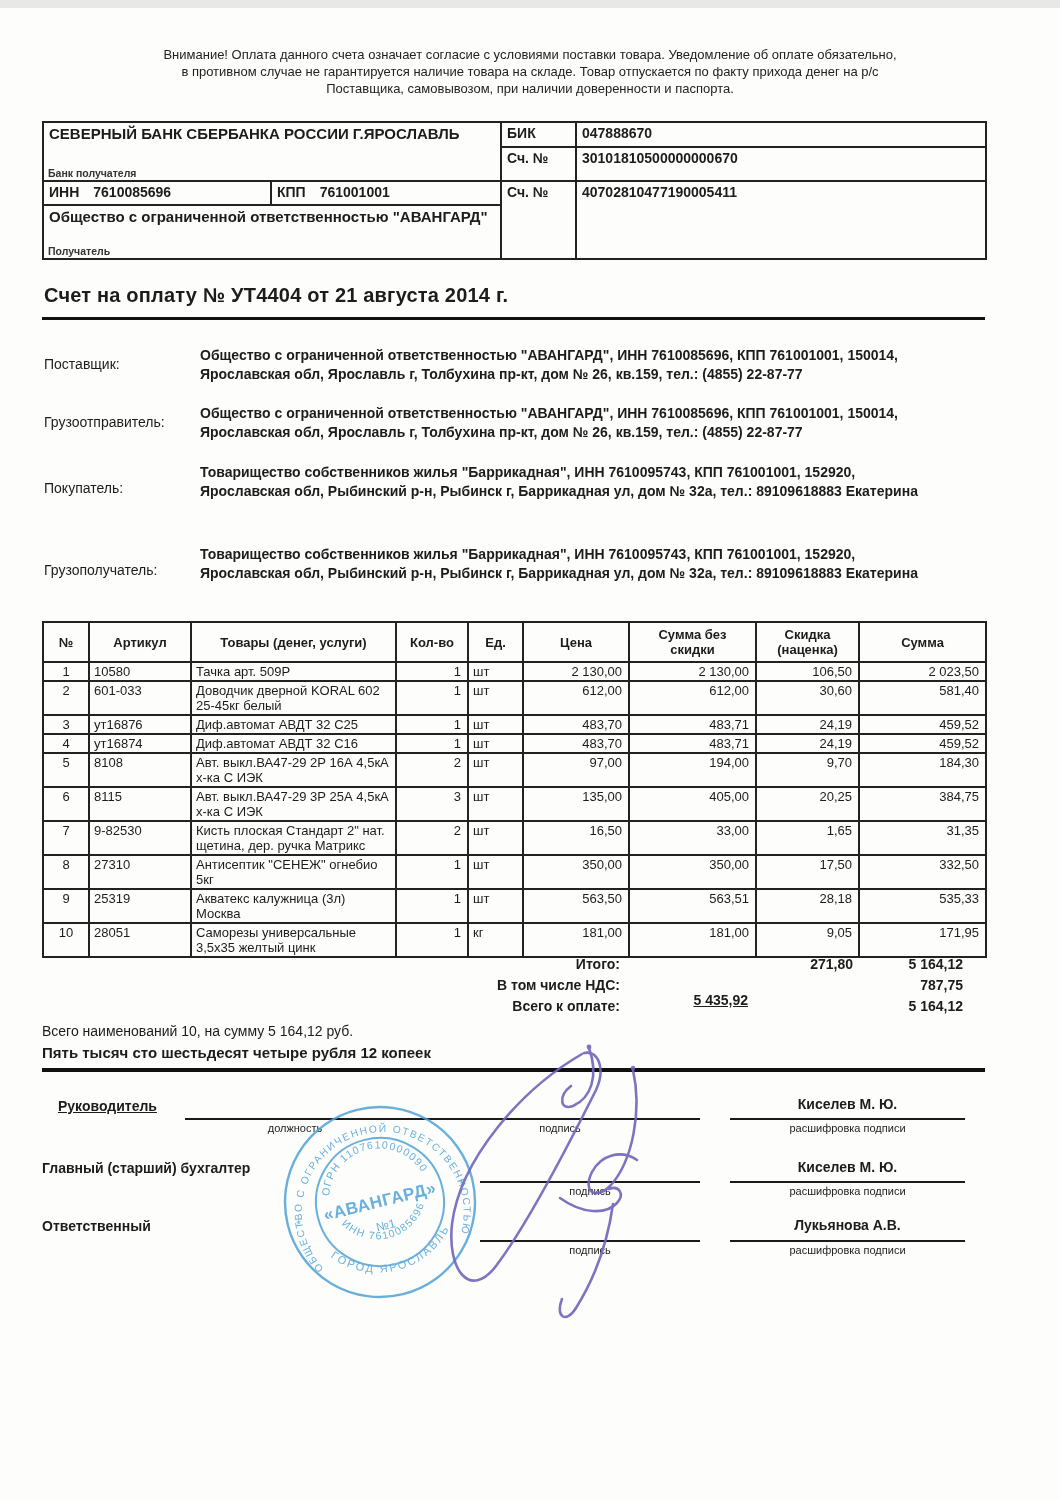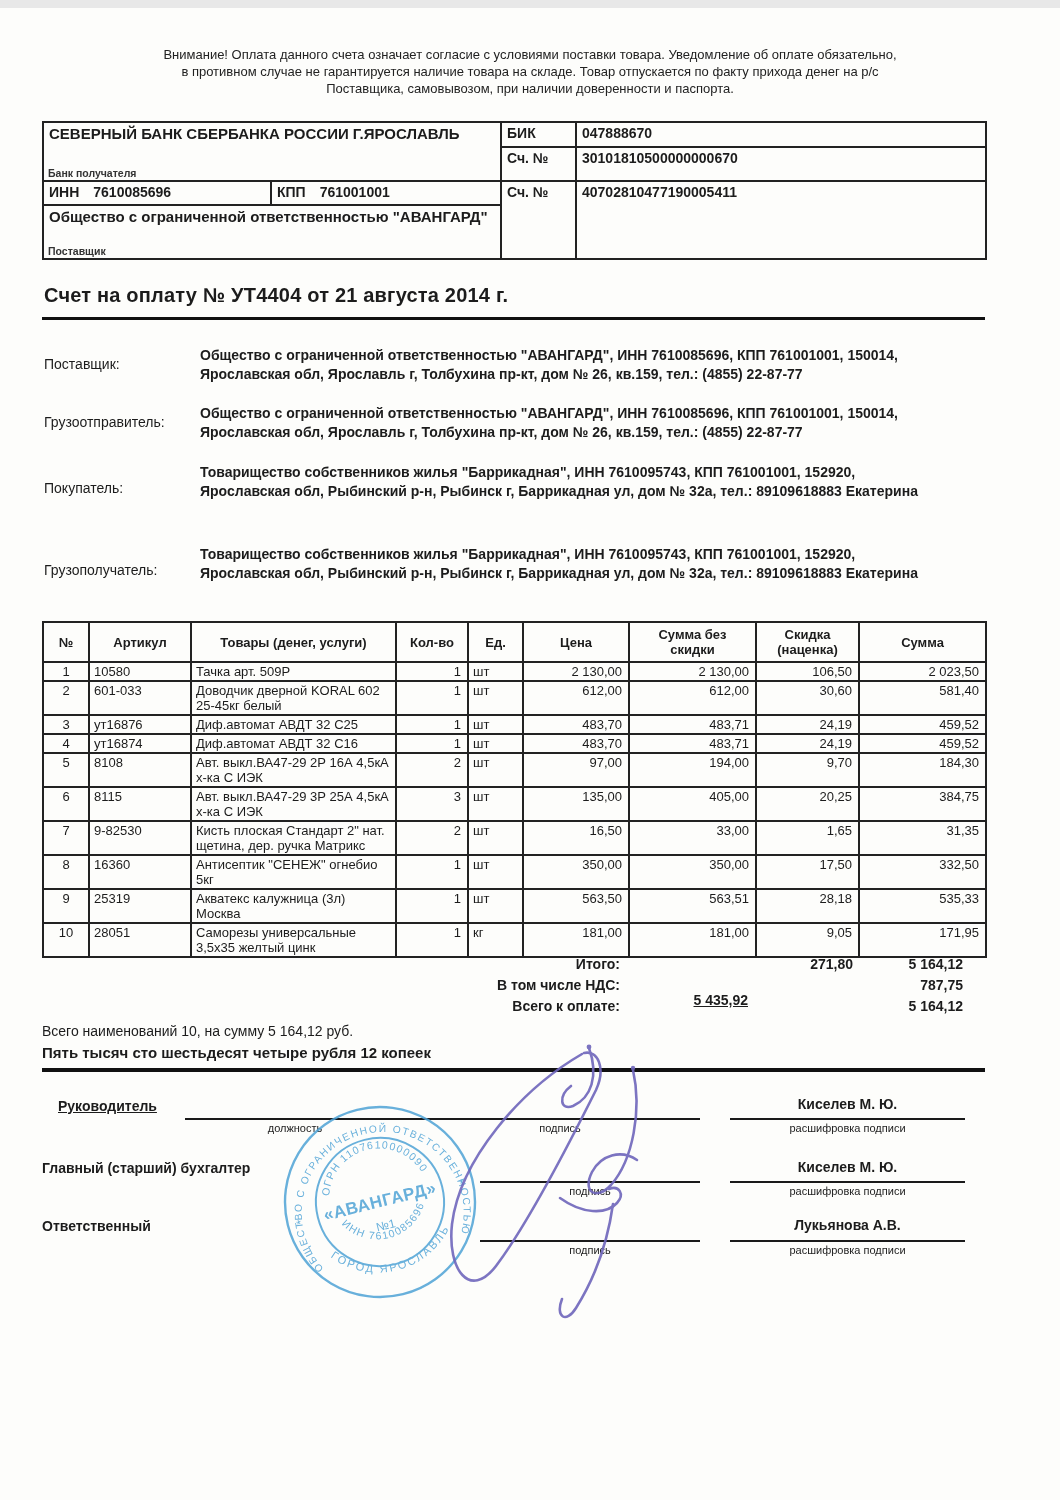--- a/index.html
+++ b/index.html
@@ -93,21 +93,21 @@
       </td>
       <td class="innkpp">
         <span>КПП</span><span class="v">761001001</span>
       </td>
       <td rowspan="2" class="req-label" style="vertical-align:top">Сч. №</td>
       <td rowspan="2" class="req-value" style="vertical-align:top">40702810477190005411</td>
     </tr>
     <tr style="height:54px">
       <td colspan="2" class="recipient-cell">
         <span class="bank-big">Общество с ограниченной ответственностью "АВАНГАРД"</span>
-        <span class="cell-sublabel">Поставщик</span>
+        <span class="cell-sublabel">Получатель</span>
       </td>
     </tr>
   </tbody>
     </table>
 
   <div class="abs doc-title" style="top:276px; left:44px;">Счет на оплату № УТ4404 от 21 августа 2014 г.</div>
   <div class="abs thick-rule" style="top:309px; left:42px; width:943px;"></div>
 
   <div class="abs party-label" style="top:348px; left:44px;">Поставщик:</div>
   <div class="abs party-value" style="top:338px; left:200px;">Общество с ограниченной ответственностью "АВАНГАРД", ИНН 7610085696, КПП 761001001, 150014, Ярославская обл, Ярославль г, Толбухина пр-кт, дом № 26, кв.159, тел.: (4855) 22-87-77</div>
@@ -217,21 +217,21 @@
           <td>Кисть плоская Стандарт 2" нат. щетина, дер. ручка Матрикс</td>
           <td class="r">2</td>
           <td>шт</td>
           <td class="r">16,50</td>
           <td class="r">33,00</td>
           <td class="r">1,65</td>
           <td class="r">31,35</td>
     </tr>
     <tr>
       <td class="c">8</td>
-          <td>16360</td>
+          <td>27310</td>
           <td>Антисептик "СЕНЕЖ" огнебио 5кг</td>
           <td class="r">1</td>
           <td>шт</td>
           <td class="r">350,00</td>
           <td class="r">350,00</td>
           <td class="r">17,50</td>
           <td class="r">332,50</td>
     </tr>
     <tr>
       <td class="c">9</td>

